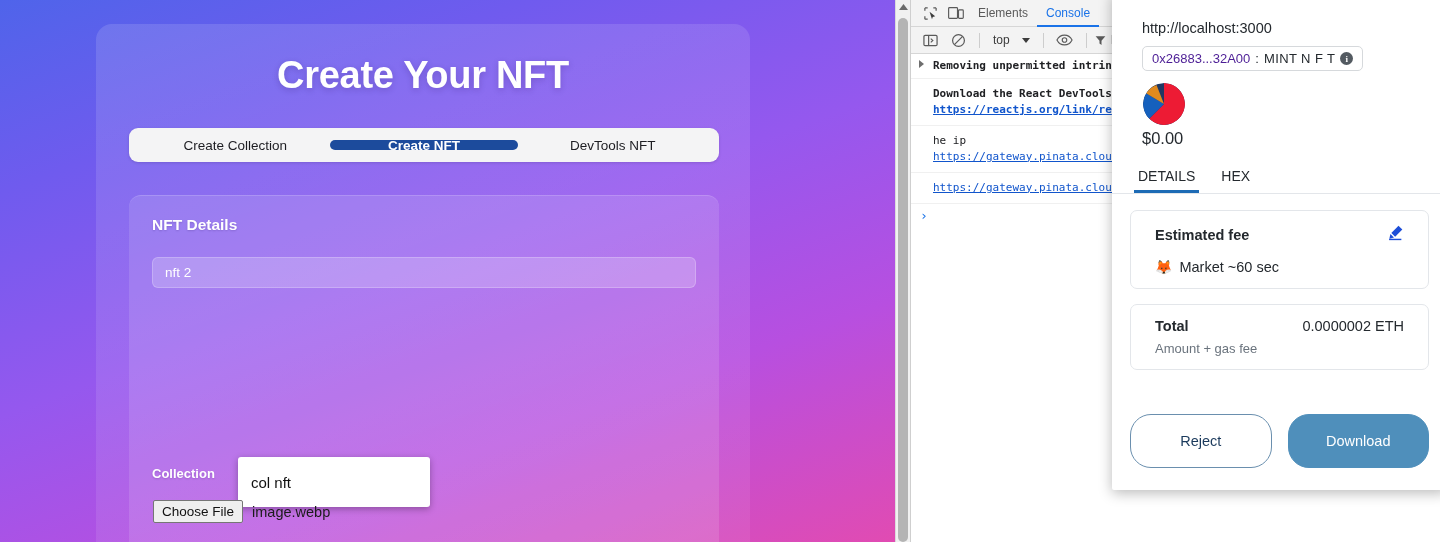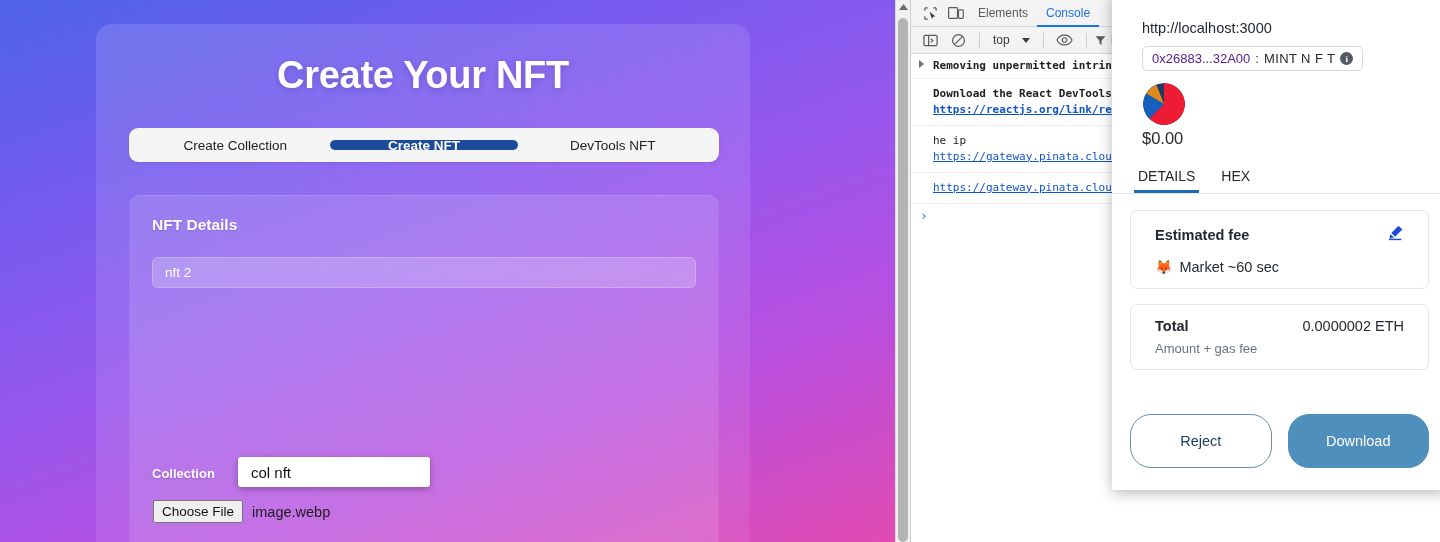--- a/index.html
+++ b/index.html
@@ -103,21 +103,21 @@
   
   .collection-row { position: absolute; left: 23px; top: 268px; }
   .collection-label {
     color: #ffffff; font-size: 13px; font-weight: bold;
     text-shadow: 0 1px 2px rgba(40,20,90,0.2);
     white-space: nowrap;
   }
   
   .select-popup {
     position: absolute; left: 86px; top: -7px;
-    width: 192px; height: 30px;
+    width: 192px; height: 50px;
     background: #ffffff;
     border-radius: 3px;
     box-shadow: 0 2px 7px rgba(0,0,0,0.3);
     display: flex; align-items: center;
     padding-left: 13px;
   }
   .select-popup span { font-size: 15px; color: #111111; }
 
   
   .file-row {

